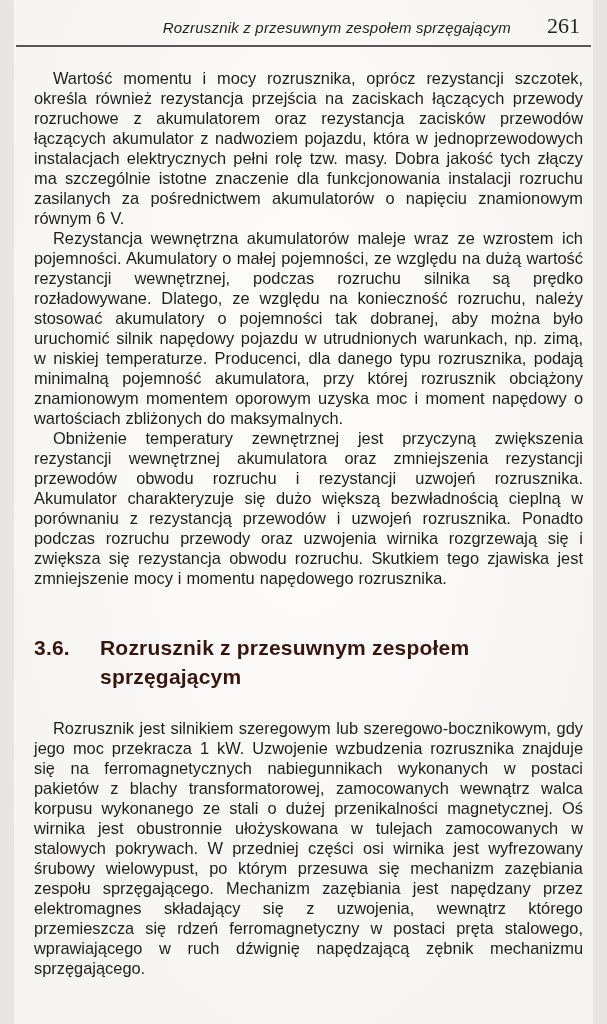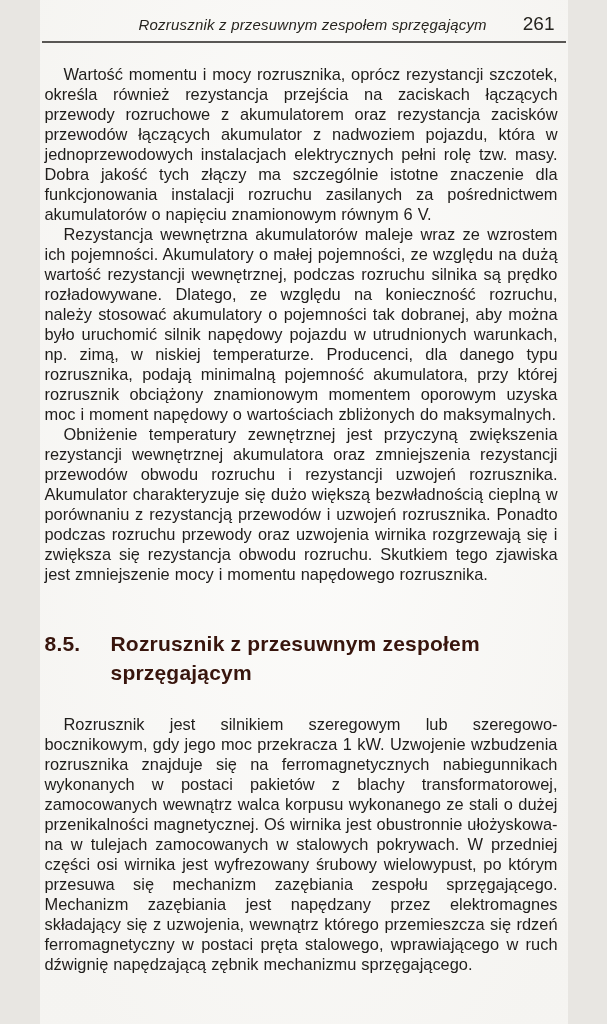--- a/index.html
+++ b/index.html
@@ -4,21 +4,21 @@
 <style>
   :root{
     --page-bg:#f9f8f5;
     --body-text:#1f1d1b;
     --heading:#38150d;
     --rule:#3d3b38;
   }
   html,body{margin:0;padding:0;background:#e8e6e2;}
   .page{
     position:relative;
-    width:528px;height:1024px;
+    width:579px;height:1024px;
     margin:0 auto;
     background:var(--page-bg);
     background-image:radial-gradient(ellipse at 50% 40%, rgba(255,255,255,.6) 0%, rgba(0,0,0,.015) 90%);
     color:var(--body-text);
     font-family:"Liberation Sans", sans-serif;
     overflow:hidden;
     box-sizing:border-box;
   }
   .running-header{
     display:flex;
@@ -27,31 +27,32 @@
     gap:36px;
     padding:13px 13px 0 0;
   }
   .rh-title{
     font-style:italic;
     font-size:15px;
     letter-spacing:.2px;
     color:#26241f;
   }
   .rh-page{
-    font-size:19px;
+    font-size:22px;
     color:#26241f;
+    font-family:Liberation Serif, serif;
   }
   .rule{
     height:0;
     border-top:2px solid var(--rule);
     margin:6px 2px 0 2px;
     opacity:.85;
   }
   main{
-    padding:21px 10px 0 5px;
+    padding:21px 10px 0 20px;
   }
   .para{
     margin:0;
     font-size:16.4px;
     line-height:20px;
     text-align:justify;
     hyphens:manual;
     -webkit-hyphens:manual;
     word-spacing:.4px;
   }
@@ -90,21 +91,21 @@
 
   <main>
 
     <p class="para indent">Wartość momentu i mocy rozrusznika, oprócz rezystancji szczotek, określa również rezystancja przejścia na zaciskach łączących przewody rozruchowe z akumulatorem oraz rezystancja zacisków przewodów łączących akumulator z nadwoziem pojazdu, która w jednoprzewodowych instalacjach elektrycznych pełni rolę tzw. masy. Dobra jakość tych złączy ma szczególnie istotne znacze­nie dla funkcjonowania instalacji rozruchu zasilanych za pośrednictwem akumu­latorów o napięciu znamionowym równym 6 V.</p>
 
     <p class="para indent">Rezystancja wewnętrzna akumulatorów maleje wraz ze wzrostem ich pojem­ności. Akumulatory o małej pojemności, ze względu na dużą wartość rezystan­cji wewnętrznej, podczas rozruchu silnika są prędko rozładowywane. Dlatego, ze względu na konieczność rozruchu, należy stosować akumulatory o pojemności tak dobranej, aby można było uruchomić silnik napędowy pojazdu w utrudnio­nych warunkach, np. zimą, w niskiej temperaturze. Producenci, dla danego ty­pu rozrusznika, podają minimalną pojemność akumulatora, przy której rozrusznik obciążony znamionowym momentem oporowym uzyska moc i moment napędo­wy o wartościach zbliżonych do maksymalnych.</p>
 
     <p class="para indent">Obniżenie temperatury zewnętrznej jest przyczyną zwiększenia rezystancji wewnętrznej akumulatora oraz zmniejszenia rezystancji przewodów obwodu roz­ruchu i rezystancji uzwojeń rozrusznika. Akumulator charakteryzuje się dużo większą bezwładnością cieplną w porównaniu z rezystancją przewodów i uzwo­jeń rozrusznika. Ponadto podczas rozruchu przewody oraz uzwojenia wirnika rozgrzewają się i zwiększa się rezystancja obwodu rozruchu. Skutkiem tego zja­wiska jest zmniejszenie mocy i momentu napędowego rozrusznika.</p>
 
     <h2 class="section-heading">
-      <span class="sec-num">8.5.</span>
+      <span class="sec-num">3.6.</span>
       <span class="sec-title">Rozrusznik z przesuwnym zespołem sprzęgającym</span>
     </h2>
 
 
     <p class="para indent">Rozrusznik jest silnikiem szeregowym lub szeregowo-bocznikowym, gdy jego moc przekracza 1 kW. Uzwojenie wzbudzenia rozrusznika znajduje się na ferro­magnetycznych nabiegunnikach wykonanych w postaci pakietów z blachy trans­formatorowej, zamocowanych wewnątrz walca korpusu wykonanego ze stali o dużej przenikalności magnetycznej. Oś wirnika jest obustronnie ułożyskowa­na w tulejach zamocowanych w stalowych pokrywach. W przedniej części osi wirnika jest wyfrezowany śrubowy wielowypust, po którym przesuwa się mecha­nizm zazębiania zespołu sprzęgającego. Mechanizm zazębiania jest napę­dzany przez elektromagnes składający się z uzwojenia, wewnątrz którego przemieszcza się rdzeń ferromagnetyczny w postaci pręta stalowego, wprawia­jącego w ruch dźwignię napędzającą zębnik mechanizmu sprzęgającego.</p>
 
   </main>
 
 </div>
 

